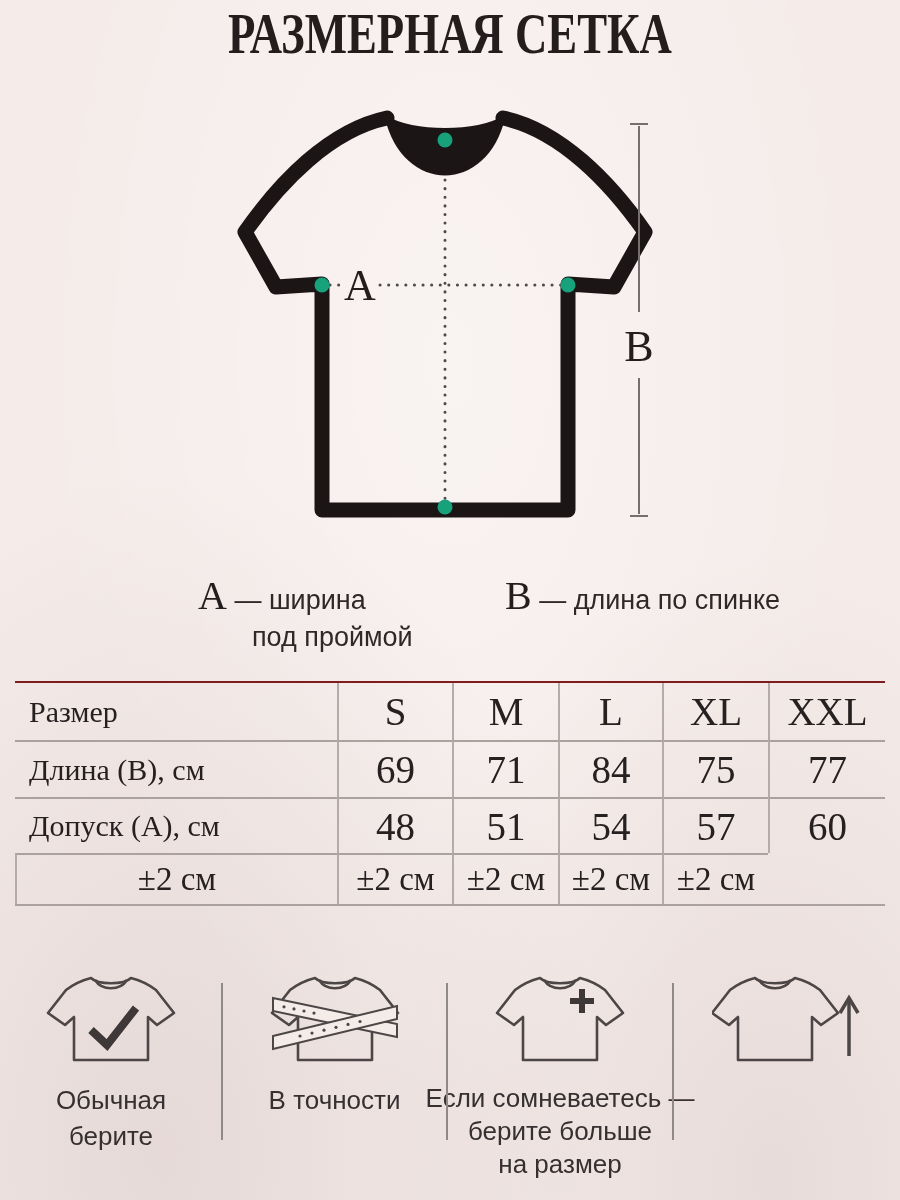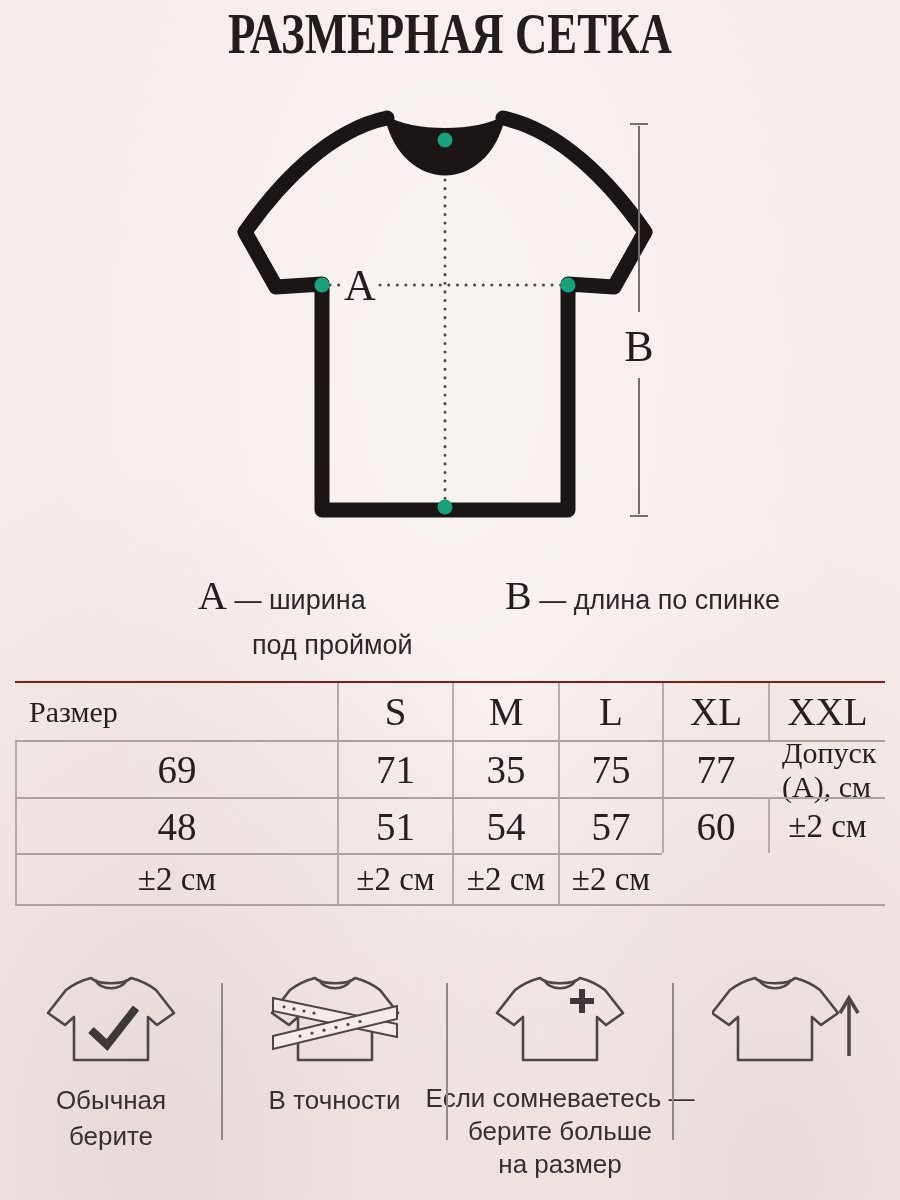--- a/index.html
+++ b/index.html
@@ -26,21 +26,21 @@
   
   .diagram-svg{position:absolute;left:230px;top:100px;width:440px;height:430px;}
   .diagram-letter{
     font-family:"Liberation Serif",serif;font-size:44px;fill:#231d1e;
   }
 
   
   .legend{position:absolute;top:572px;left:0;width:900px;font-size:27px;color:#2e2829;}
   .legend .big-letter{font-family:"Liberation Serif",serif;font-size:40px;color:#241d1e;}
   .legend-width{position:absolute;left:198px;top:0;}
-  .legend-width .l2{margin-left:54px;margin-top:11px;font-size:27px;}
+  .legend-width .l2{margin-left:54px;margin-top:3px;font-size:27px;}
   .legend-length{position:absolute;left:505px;top:0;white-space:nowrap;}
 
   
   .size-table{
     position:absolute;left:15px;top:681px;width:870px;
     display:grid;
     grid-template-columns:322px 115px 106px 104px 106px 117px;
     grid-template-rows:57px 57px 56px 51px;
     border-top:2px solid #7f1d1d;border-bottom:2px solid #aba29f;
     font-family:"Liberation Serif",serif;color:#272021;
@@ -110,23 +110,24 @@
 </div>
 
 <div class="size-table">
   <div class="st-cell st-label row1">Размер</div>
   <div class="st-cell st-size vl row1">S</div>
   <div class="st-cell st-size vl row1">M</div>
   <div class="st-cell st-size vl row1">L</div>
   <div class="st-cell st-size vl row1">XL</div>
   <div class="st-cell st-size vl row1">XXL</div>
 
+  <div class="st-cell st-label row2">Длина (B), см</div>
   <div class="st-cell st-value vl row2">69</div>
   <div class="st-cell st-value vl row2">71</div>
-  <div class="st-cell st-value vl row2">35</div>
+  <div class="st-cell st-value vl row2">84</div>
   <div class="st-cell st-value vl row2">75</div>
   <div class="st-cell st-value vl row2">77</div>
 
   <div class="st-cell st-label row3">Допуск (A), см</div>
   <div class="st-cell st-value vl row3">48</div>
   <div class="st-cell st-value vl row3">51</div>
   <div class="st-cell st-value vl row3">54</div>
   <div class="st-cell st-value vl row3">57</div>
   <div class="st-cell st-value vl row3">60</div>
 

